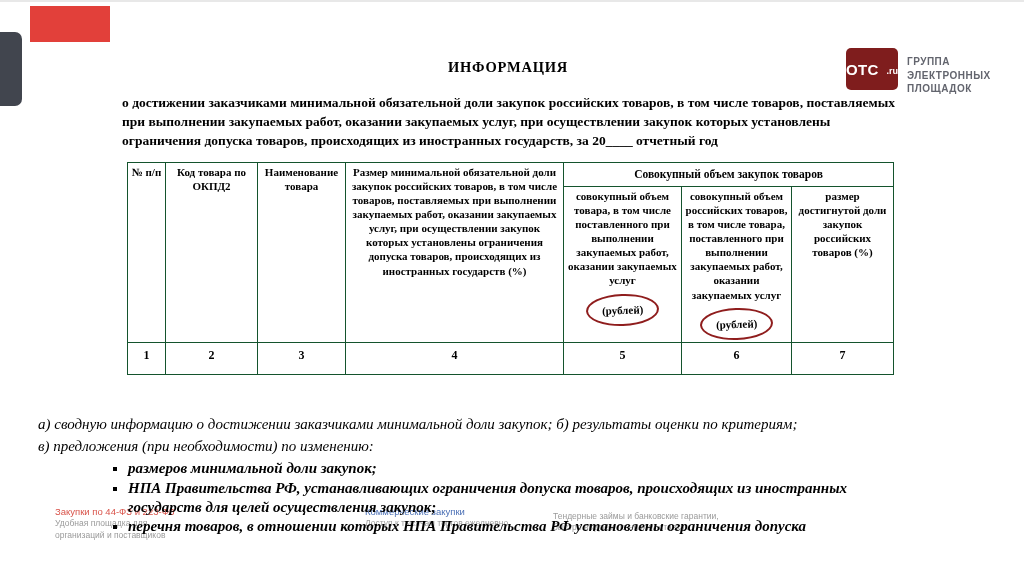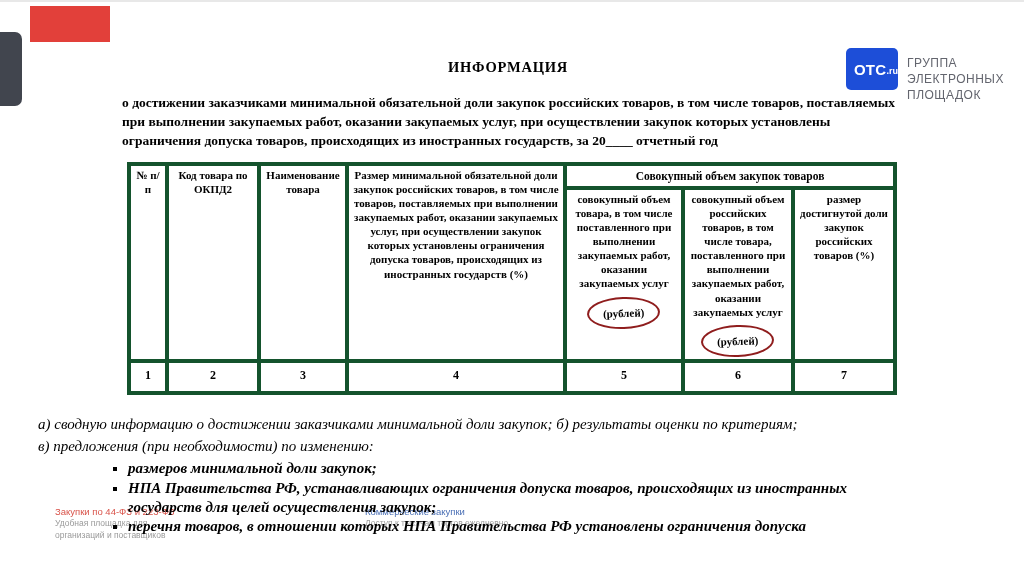--- a/index.html
+++ b/index.html
@@ -6,37 +6,37 @@
   html,body { width:1024px; height:574px; }
   body { font-family:"Liberation Serif", serif; background:#ffffff; position:relative; overflow:hidden; }
   .slide { position:absolute; inset:0; background:#fff; border-top:2px solid #e8e8e8; }
 
   
   .red-rect { position:absolute; left:30px; top:4px; width:80px; height:36px; background:#e2403a; }
   .side-tab { position:absolute; left:0; top:30px; width:22px; height:74px; background:#41454e; border-radius:0 7px 7px 0; }
 
   
   .logo { position:absolute; left:846px; top:46px; display:flex; gap:9px; align-items:flex-start; }
-  .logo-box { width:52px; height:42px; background:#1d4ed8; border-radius:5px; color:#fff;
-              display:flex; align-items:center; justify-content:flex-end;
+  .logo-box { width:52px; height:42px; background:#7f1d1d; border-radius:5px; color:#fff;
+              display:flex; align-items:center; justify-content:space-between;
               font-family:"Liberation Sans", sans-serif; font-weight:bold; }
   .logo-box .main { font-size:15px; letter-spacing:.3px; }
   .logo-box .suffix { font-size:9px; margin-top:4px; }
-  .logo-caption { font-family:"Liberation Sans", sans-serif; font-size:12px; color:#63656e;
-                  letter-spacing:.5px; line-height:1.35; padding-top:7px; font-weight:normal; }
+  .logo-caption { font-family:"Liberation Sans", sans-serif; font-size:10px; color:#63656e;
+                  letter-spacing:.5px; line-height:1.35; padding-top:7px; font-weight:bold; }
 
   
   .title { position:absolute; left:0; right:8px; top:57px; text-align:center; font-weight:bold;
            font-size:14.5px; letter-spacing:.8px; color:#000; }
   .subtitle { position:absolute; left:122px; top:92px; width:780px; text-align:left;
               font-weight:bold; font-size:13.5px; line-height:1.4; color:#000; }
 
   
   table { position:absolute; left:127px; top:160px; width:766px; border-collapse:collapse; table-layout:fixed; }
-  th, td { border:4px solid #14532d; font-weight:bold; color:#000; font-size:11px; line-height:1.28;
+  th, td { border:1px solid #14532d; font-weight:bold; color:#000; font-size:11px; line-height:1.28;
            text-align:center; vertical-align:top; padding:2px 3px; }
   tr.r1 th { height:24px; }
   tr.r1 th.group { vertical-align:middle; font-size:11.5px; }
   tr.r2 th { height:155px; }
   tr.r3 td { height:32px; font-size:12px; padding-top:5px; }
   .ellipse { display:inline-block; margin-top:6px; padding:7px 14px; border:2px solid #8f1d1d;
              border-radius:50%; transform:rotate(-2deg); }
 
   
   .report { position:absolute; left:38px; top:398px; width:845px; z-index:2; color:#000; }
@@ -82,20 +82,24 @@
 
   <div class="footer-item f1">
     <div class="f-title">Закупки по 44-ФЗ и 223-ФЗ</div>
     <div class="f-desc">Удобная площадка для</div>
     <div class="f-desc">организаций и поставщиков</div>
   </div>
   <div class="footer-item f2">
     <div class="f-title blue">Коммерческие закупки</div>
     <div class="f-desc">Доступ к тысячам торгов ежедневно</div>
   </div>
+  <div class="footer-item f3">
+    <div class="f-desc">Тендерные займы и банковские гарантии,</div>
+    <div class="f-desc">быстро выдаем по низким ставкам</div>
+  </div>
 
   <table>
     <colgroup>
       <col style="width:38px">
         <col style="width:92px">
         <col style="width:88px">
         <col style="width:218px">
       <col style="width:118px">
         <col style="width:110px">
         <col style="width:102px">

